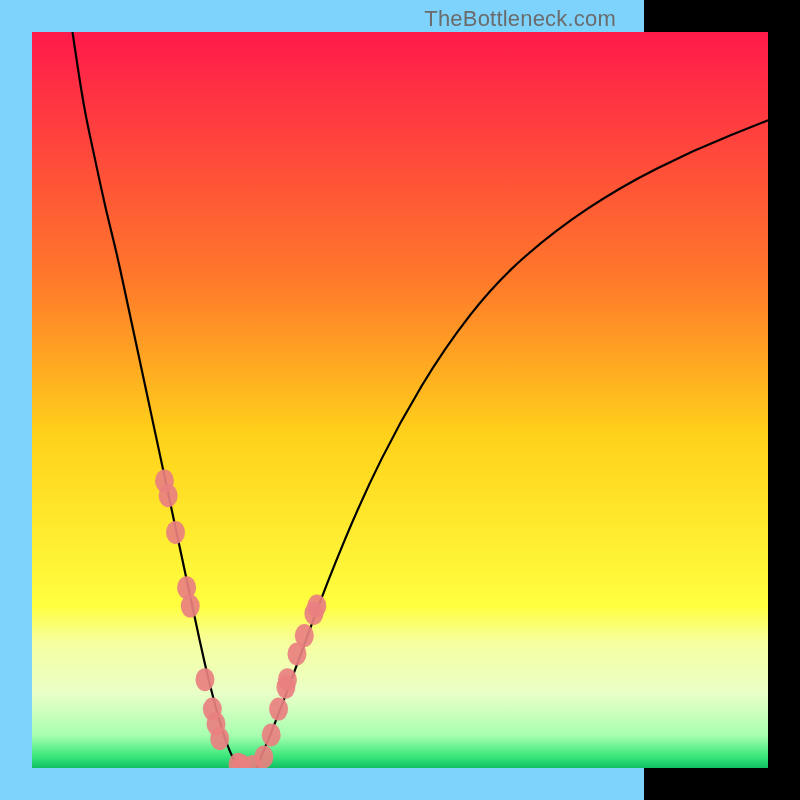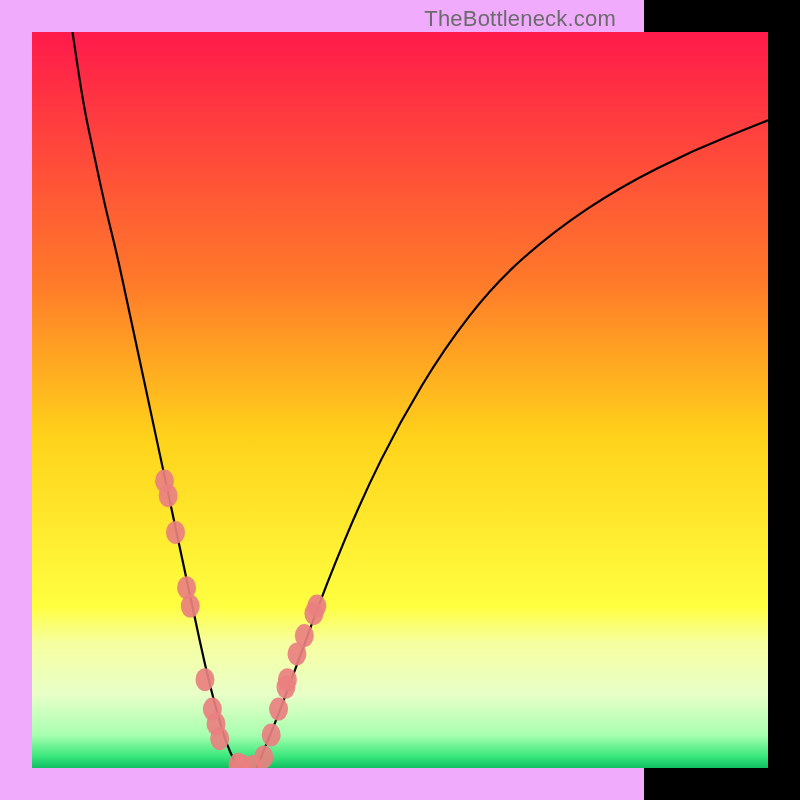--- a/index.html
+++ b/index.html
@@ -9,21 +9,21 @@
     height: 800px;
     background: #000;
     overflow: hidden;
   }
   .frame {
     position: absolute;
     top: 0;
     left: 0;
     width: 644px;
     height: 800px;
-    background: #f0abfc;
+    background: #7dd3fc;
   }
   .plot-area {
     position: absolute;
     top: 32px;
     left: 32px;
     width: 736px;
     height: 736px;
     overflow: hidden;
   }
   .gradient-bg {

